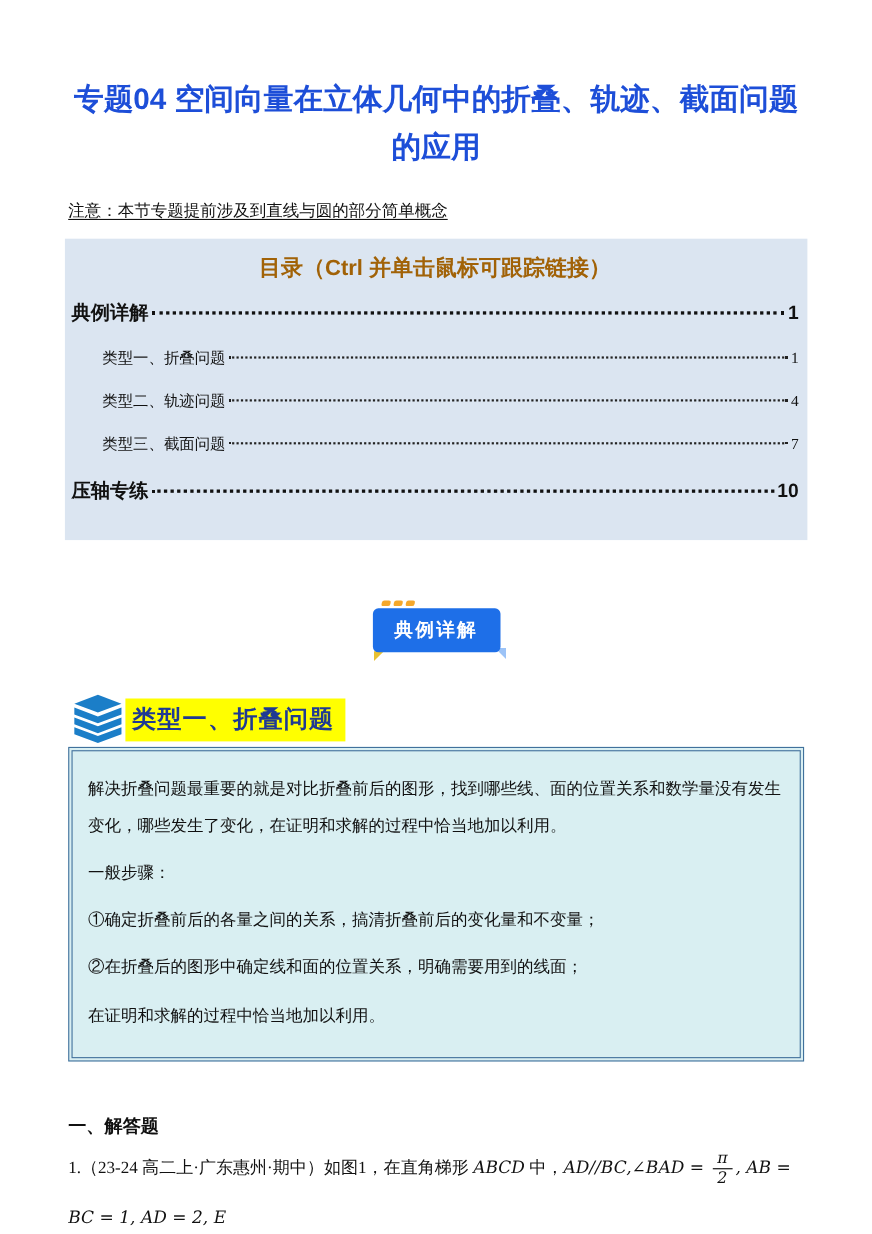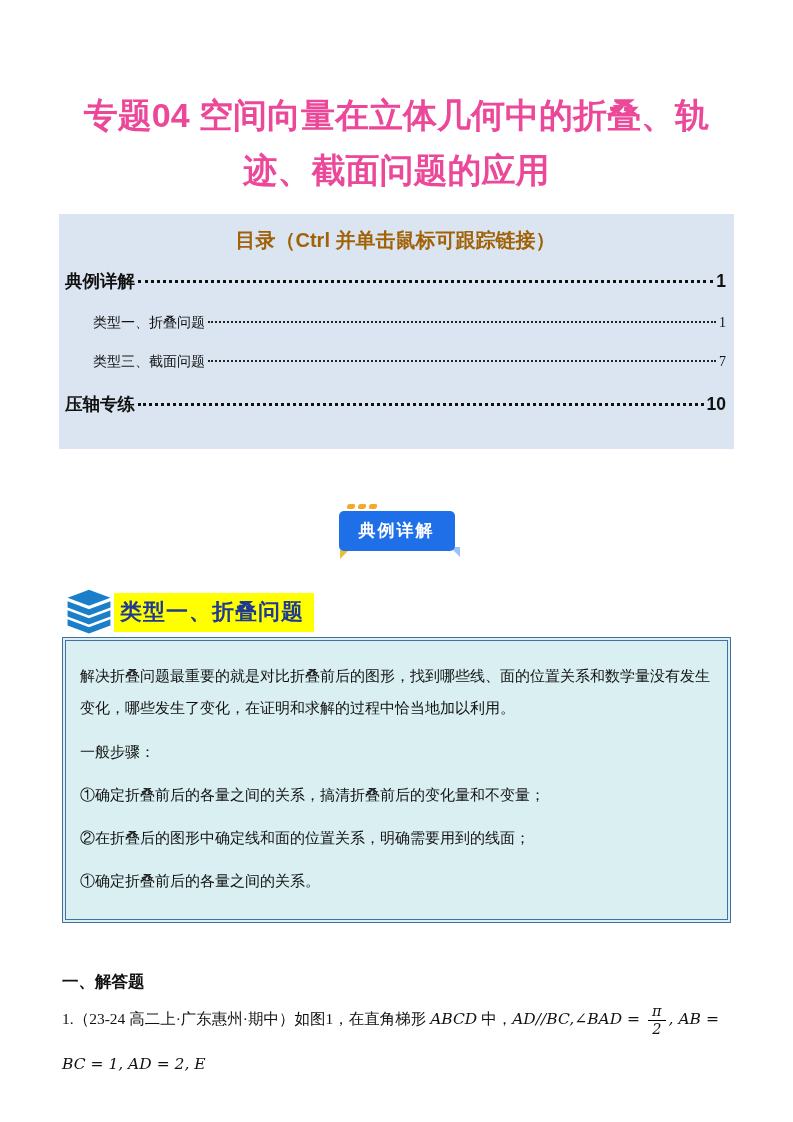--- a/index.html
+++ b/index.html
@@ -9,27 +9,27 @@
     margin: 0 auto;
     font-family: "Liberation Serif", "DejaVu Serif", serif;
     color: #111;
     position: relative;
     overflow: hidden;
   }
   .page { padding: 0 62px; }
 
   
   .doc-title {
-    margin-top: 88px;
+    margin-top: 69px;
     text-align: center;
     font-family: "Liberation Sans", "DejaVu Sans", sans-serif;
     font-weight: bold;
-    font-size: 34px;
+    font-size: 27px;
     line-height: 1.62;
-    color: #ec4899;
+    color: #1d4ed8;
   }
 
   
   .doc-note {
     margin-top: 26px;
     font-size: 15px;
     text-decoration: underline;
     text-underline-offset: 3px;
   }
 
@@ -164,36 +164,42 @@
   }
   .frac .num { border-bottom: 1.3px solid #000; padding: 0 4px; }
 </style>
 </head>
 <body>
 
 <div class="page">
 
   <h1 class="doc-title">专题04 空间向量在立体几何中的折叠、轨迹、截面问题的应用</h1>
 
+  <p class="doc-note">注意：本节专题提前涉及到直线与圆的部分简单概念</p>
 
   <div class="toc-box">
     <div class="toc-title">目录（Ctrl 并单击鼠标可跟踪链接）</div>
 
     <div class="toc-row lvl1">
       <span class="toc-label">典例详解</span>
       <span class="toc-dots"></span>
       <span class="toc-page">1</span>
     </div>
 
     <div class="toc-row lvl2">
       <span class="toc-label">类型一、折叠问题</span>
       <span class="toc-dots"></span>
       <span class="toc-page">1</span>
     </div>
 
+    <div class="toc-row lvl2">
+      <span class="toc-label">类型二、轨迹问题</span>
+      <span class="toc-dots"></span>
+      <span class="toc-page">4</span>
+    </div>
 
     <div class="toc-row lvl2">
       <span class="toc-label">类型三、截面问题</span>
       <span class="toc-dots"></span>
       <span class="toc-page">7</span>
     </div>
 
     <div class="toc-row lvl1">
       <span class="toc-label">压轴专练</span>
       <span class="toc-dots"></span>
@@ -222,21 +228,21 @@
       </g>
     </svg>
     <span class="section-heading-text">类型一、折叠问题</span>
   </div>
 
   <div class="method-box">
     <p>解决折叠问题最重要的就是对比折叠前后的图形，找到哪些线、面的位置关系和数学量没有发生变化，哪些发生了变化，在证明和求解的过程中恰当地加以利用。</p>
     <p>一般步骤：</p>
     <p>①确定折叠前后的各量之间的关系，搞清折叠前后的变化量和不变量；</p>
     <p>②在折叠后的图形中确定线和面的位置关系，明确需要用到的线面；</p>
-    <p>①确定折叠前后的各量之间的关系。</p>
+    <p>在证明和求解的过程中恰当地加以利用。</p>
   </div>
 
   <div class="answer-section-label">一、解答题</div>
 
   <p class="problem-text"><span class="seg-cn">1.（23-24 高二上·广东惠州·期中）如图1，在直角梯形 </span><span class="seg-m">ABCD</span><span class="seg-cn"> 中，</span><span class="seg-m">AD//BC,∠BAD = </span><span class="frac">
         <span class="num">π</span>
         <span class="den">2</span>
       </span><span class="seg-m">, AB = BC = 1, AD = 2, E</span></p>
 
 </div>

